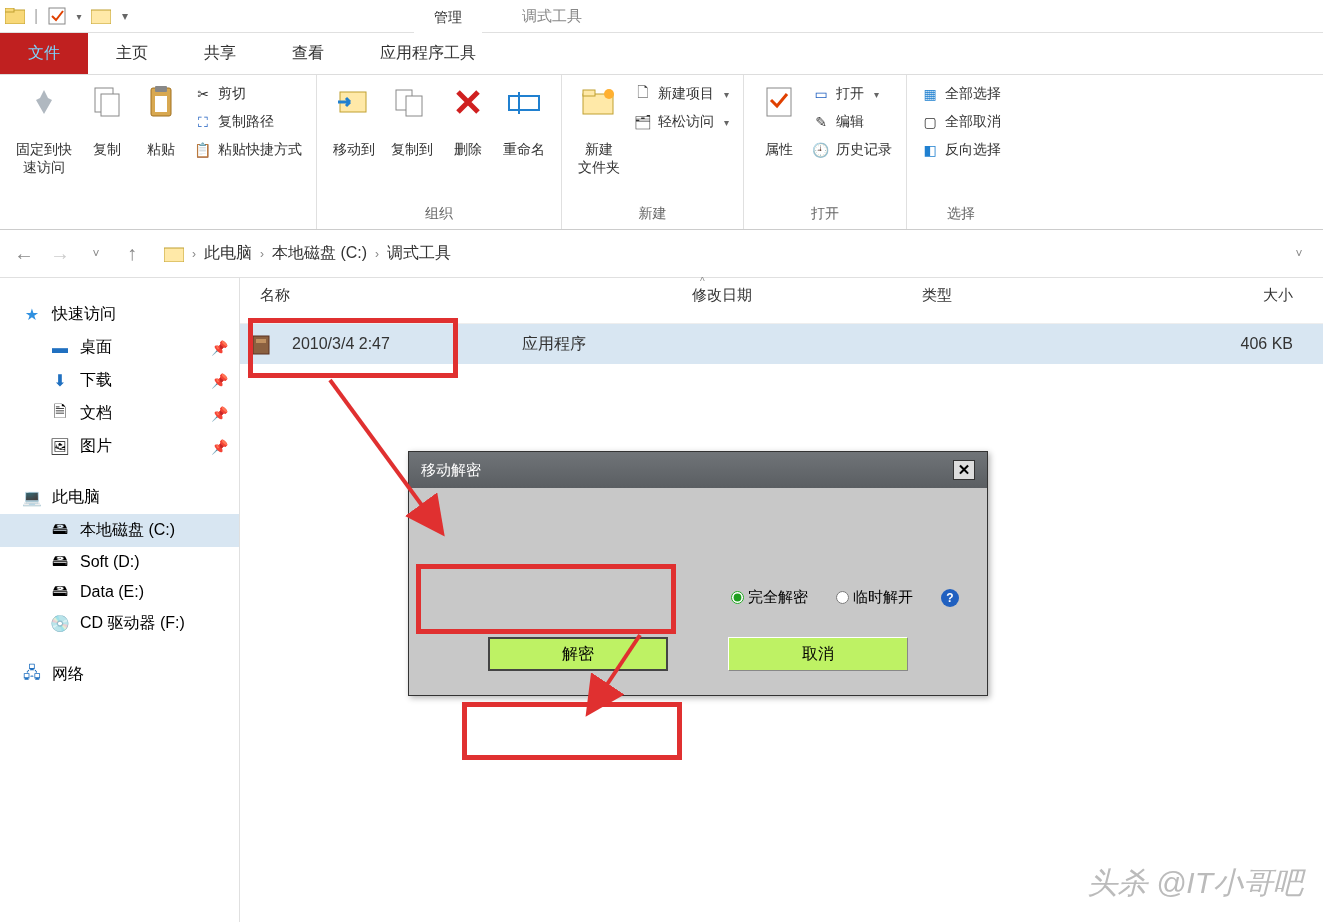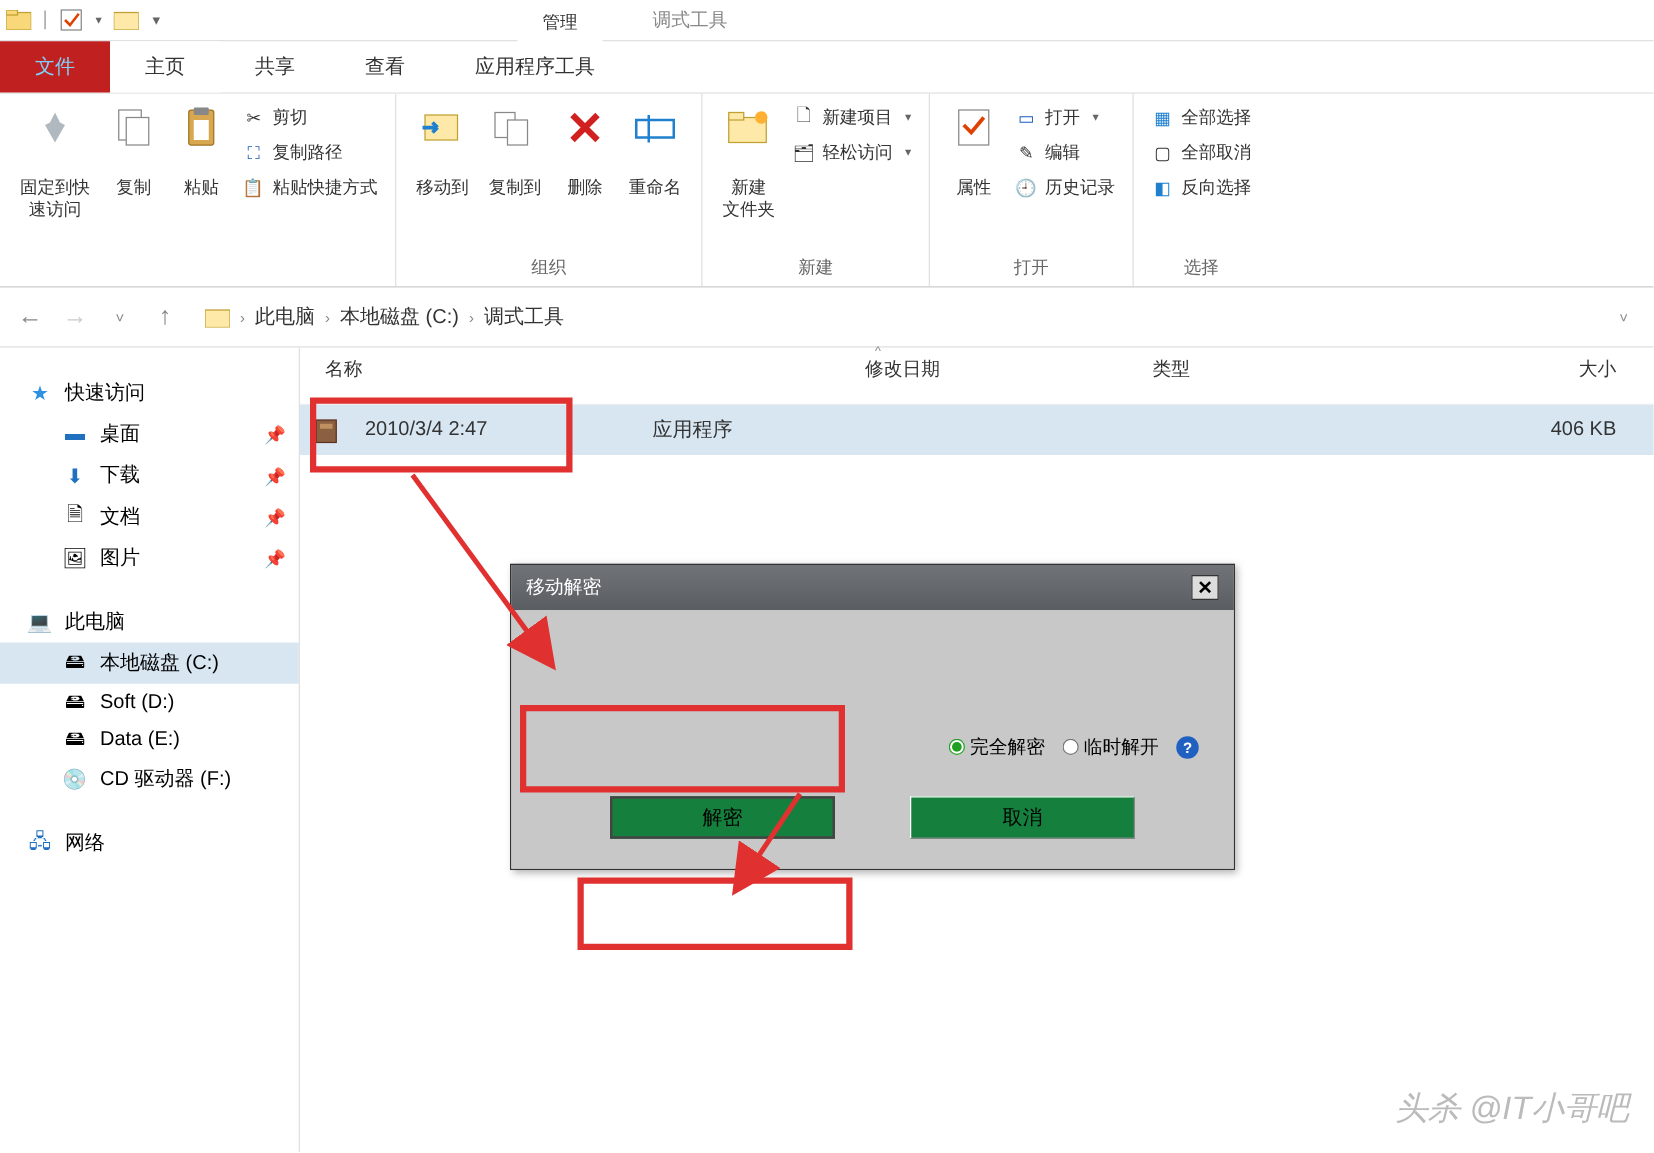--- a/index.html
+++ b/index.html
@@ -63,35 +63,35 @@
 .list-row .file-icon { width: 22px; height: 22px; margin-left: 10px; margin-right: 8px; }
 
 
 .red-box { position: absolute; border: 5px solid #e03030; pointer-events: none; }
 
 
 .arrow-svg { position: absolute; pointer-events: none; }
 
 
 .dialog { position: absolute; left: 408px; top: 451px; width: 580px; background: #c8c8c8; border: 1px solid #333; box-shadow: 2px 2px 6px rgba(0,0,0,.3); }
-.dlg-title { background: linear-gradient(#707478, #5a5e62); color: #fff; padding: 8px 12px; font-size: 15px; display:flex; align-items:flex-start; }
+.dlg-title { background: linear-gradient(#707478, #5a5e62); color: #fff; padding: 8px 12px; font-size: 15px; display:flex; align-items:flex-end; }
 .dlg-close { margin-left: auto; width: 22px; height: 20px; background:#ddd; border:1px solid #333; display:flex;align-items:center;justify-content:center;font-weight:bold;cursor:pointer; color:#000; }
 .dlg-body { padding: 30px 24px 24px 24px; background: #c8c8c8; }
 .dlg-row { display: flex; align-items: center; gap: 8px; margin-bottom: 14px; }
 .dlg-label { font-size: 15px; color: #222; }
 .dlg-input { flex:1; height: 26px; border: 1px solid #888; background: #eaf3e0; padding: 0 6px; font-family: monospace; }
-.dlg-radios { display: flex; justify-content: flex-end; align-items: center; gap: 14px; font-size: 15px; margin-bottom: 30px; padding-right: 4px;}
+.dlg-radios { display: flex; justify-content: flex-end; align-items: center; gap: 28px; font-size: 15px; margin-bottom: 30px; padding-right: 4px;}
 .dlg-radios label { display:flex; align-items:center; gap:4px; }
 .help-icon { width:18px; height:18px; border-radius:50%; background:#2060c0; color:#fff; display:flex;align-items:center;justify-content:center;font-size:12px;font-weight:bold; }
 .dlg-buttons { display: flex; justify-content: center; gap: 60px; }
-.dlg-btn { width: 180px; height: 34px; background: #15803d; border: 1px solid #888; border-top-color:#fff; border-left-color:#fff; font-size: 16px; cursor:pointer; }
+.dlg-btn { width: 180px; height: 34px; background: #bef264; border: 1px solid #888; border-top-color:#fff; border-left-color:#fff; font-size: 16px; cursor:pointer; }
 .dlg-btn.primary { border: 2px solid #444; }
 
 
-.watermark { position: absolute; right: 20px; bottom: 18px; font-size: 26px; color: #bbb; font-style: italic; }
+.watermark { position: absolute; right: 20px; bottom: 18px; font-size: 30px; color: #bbb; font-style: italic; }
 
 
 svg { display:block; }
 </style>
 </head>
 <body>
 
 <div class="titlebar">
   <div class="qat-icon">
     <svg width="20" height="16">

